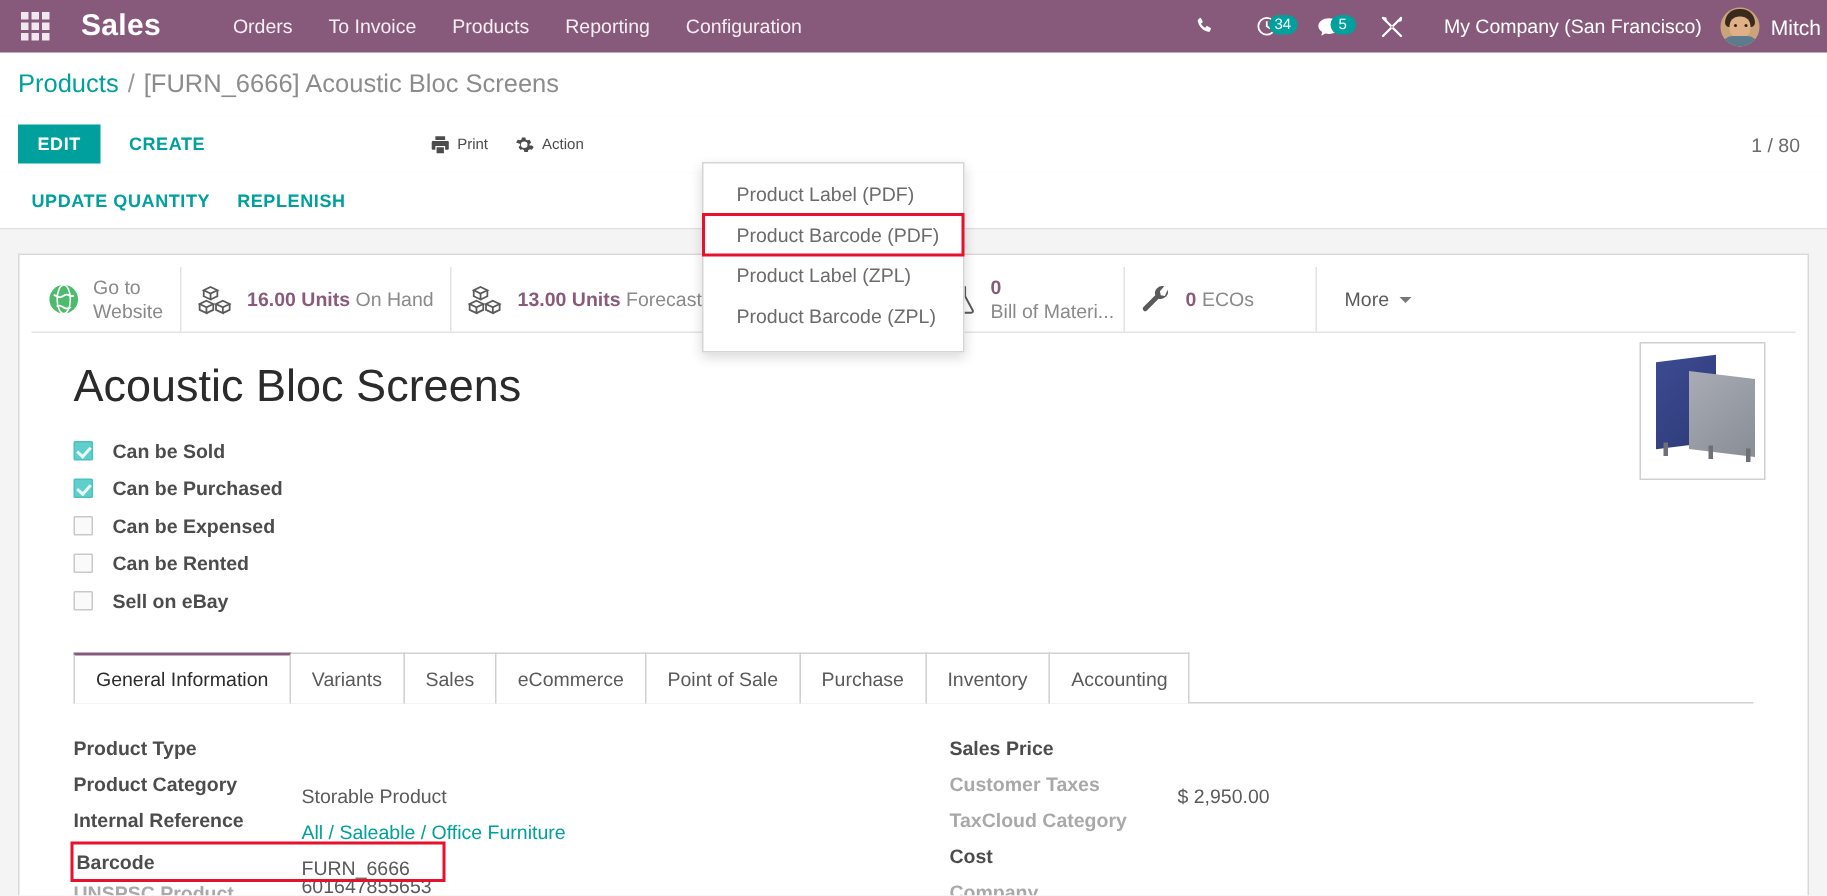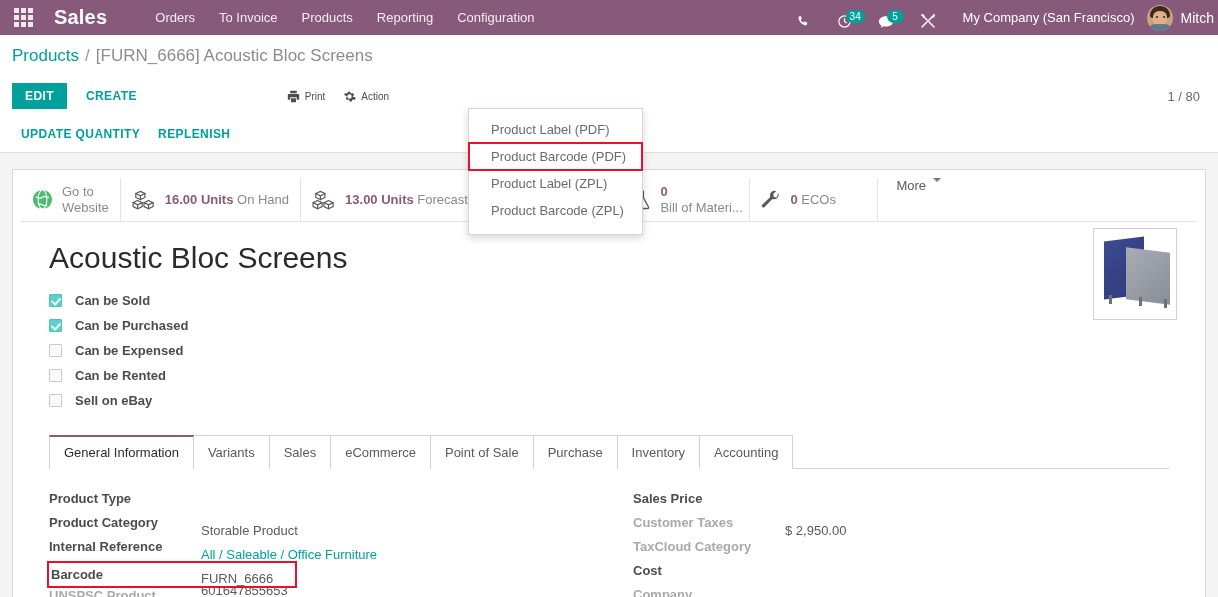--- a/index.html
+++ b/index.html
@@ -55,21 +55,21 @@
     margin-left: auto;
     display: flex;
     align-items: center;
     height: 35px;
     padding-right: 0px;
   }
   .nav-icon {
     position: relative;
     padding: 0 13px;
     height: 23px;
-    display: flex; align-items: flex-end;
+    display: flex; align-items: center;
     cursor: pointer;
   }
   .nav-icon svg { display: block; }
   .badge {
     position: absolute;
     top: 4px; left: 22px;
     background: #00A09D;
     color: #fff;
     border-radius: 9px;
     font-size: 10px;
@@ -249,21 +249,21 @@
     cursor: pointer;
     min-width: 0;
   }
   .stat-btn:last-child { border-right: 0; }
   .stat-icon { flex: none; margin-right: 9px; display:flex; align-items:center; }
   .stat-text { line-height: 1.2; min-width: 0; }
   .stat-value { font-size: 13px; font-weight: bold; color: #8A5A7A; white-space: nowrap; }
   .stat-label { font-size: 13px; color: #8a8a8a; white-space: nowrap; overflow:hidden; text-overflow: ellipsis; }
   .stat-label-2 { font-size: 13px; color: #8a8a8a; white-space: nowrap; }
   .stat-more {
-    display:flex; justify-content:center;
+    display:flex; align-items:center; justify-content:center;
     font-size: 13px; color:#5a5a5a; padding: 0 18px; cursor:pointer;
   }
   .caret { display:inline-block; margin-left:7px; border-left:4px solid transparent; border-right:4px solid transparent; border-top:4px solid #777; }
 
   
   .form-body { padding: 18px 36px 0 36px; position: relative; }
   .product-title {
     font-size: 30px;
     color: #2b2b2b;
     font-weight: normal;

